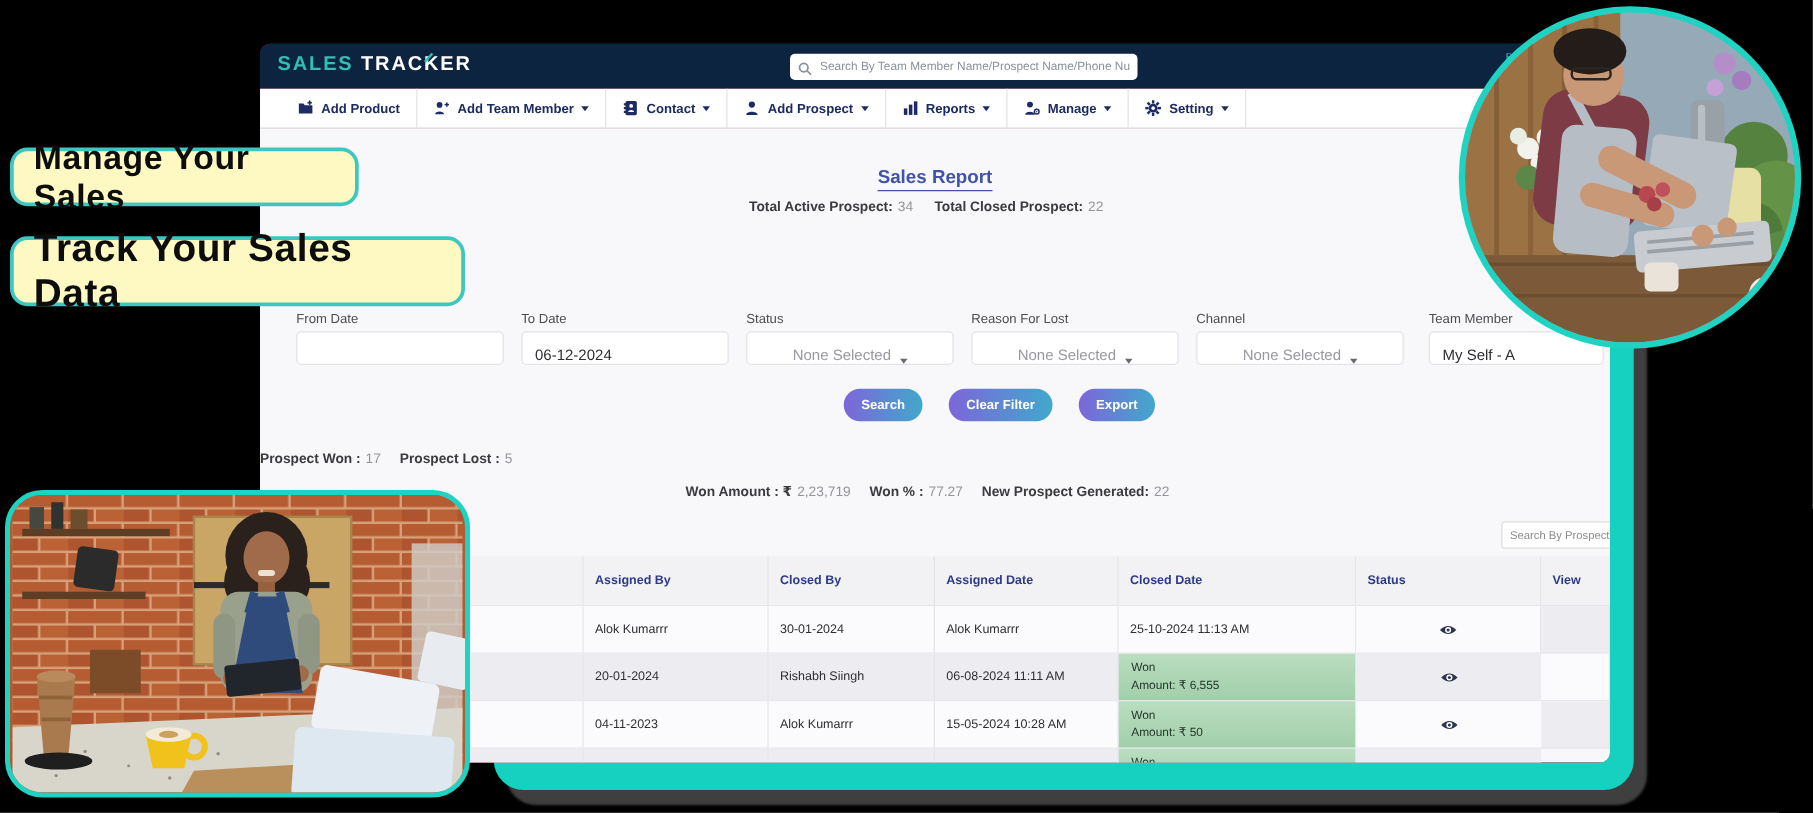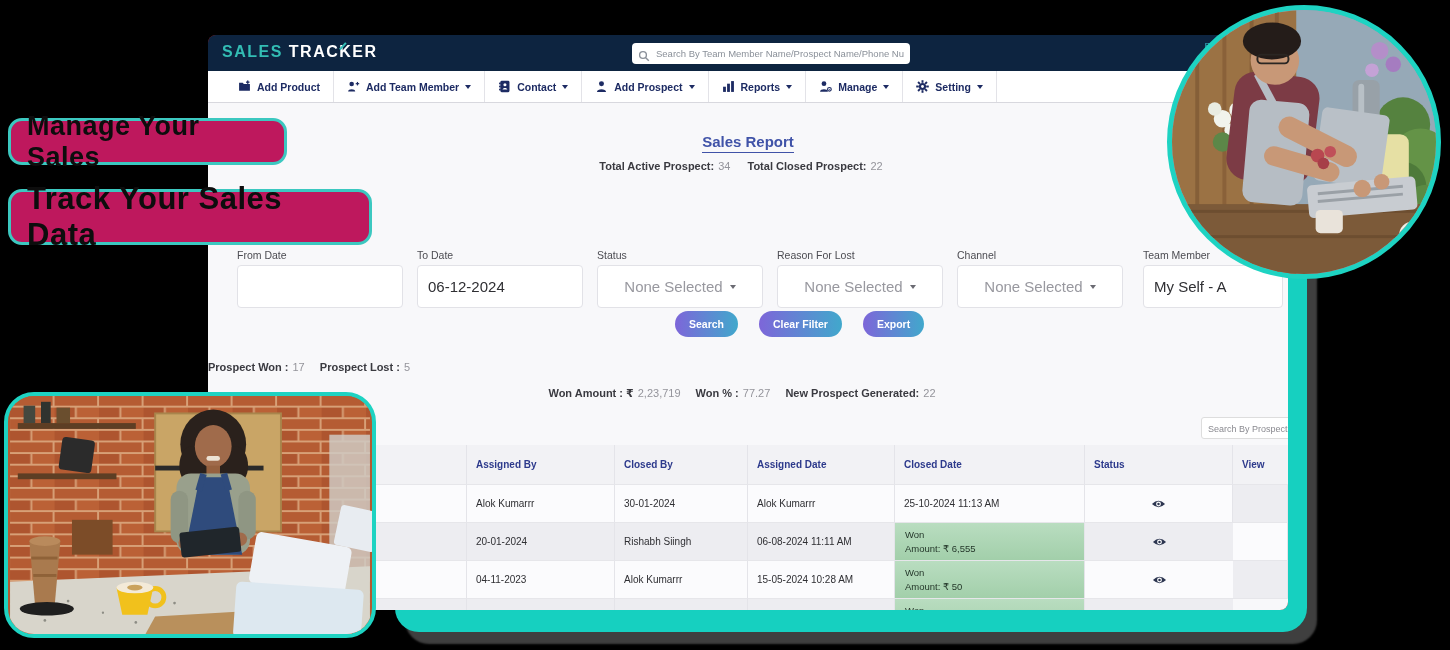--- a/index.html
+++ b/index.html
@@ -33,22 +33,22 @@
 
   .content{position:absolute;left:0;top:68px;width:1080px;height:507px;background:#f8f8fa;}
 
   .rep-title-row{position:absolute;left:0;top:30px;width:1080px;text-align:center;}
   .rep-title{display:inline-block;font-size:15px;font-weight:bold;color:#4053a8;border-bottom:1.5px solid #4053a8;padding-bottom:2px;}
   .totals{position:absolute;left:0;top:57px;width:1080px;text-align:center;font-size:11px;}
   .totals b{color:#3a3a40;font-weight:bold;}
   .totals i{font-style:normal;color:#94949b;margin:0 14px 0 4px;}
 
   .filter-label{position:absolute;font-size:10.5px;color:#4c4c52;top:146px;}
-  .field{position:absolute;top:162px;height:43px;width:166px;background:#fff;border:1px solid #e2e2e7;border-radius:4px;
-     font-size:15px;color:#2f2f33;display:flex;align-items:center;padding:0 10px;cursor:pointer;}
+  .field{position:absolute;top:162px;height:27px;width:166px;background:#fff;border:1px solid #e2e2e7;border-radius:4px;
+     font-size:12px;color:#2f2f33;display:flex;align-items:flex-end;padding:0 10px;cursor:pointer;}
   .field.center{justify-content:center;color:#98989f;gap:7px;}
   .field .caret{border-top-color:#6a6a72;}
 
   .btn-row{position:absolute;left:467px;top:208px;display:flex;gap:21px;}
   .btn{height:26px;border:0;border-radius:13px;color:#fff;font-size:10.5px;font-weight:bold;
      background:linear-gradient(90deg,#7d66d9,#41a8cc);cursor:pointer;padding:0 14px;}
 
   .summary1{position:absolute;left:0;top:258px;width:1080px;text-align:left;font-size:11px;}
   .summary2{position:absolute;left:0;top:284px;width:1080px;text-align:center;font-size:11px;}
   .summary1 b,.summary2 b{color:#3a3a40;font-weight:bold;}
@@ -66,21 +66,21 @@
     display:flex;align-items:center;padding:0 0 0 9px;height:38px;background:#fbfbfd;}
   .cell:nth-child(7n){border-right:0;}
   .cell.hdr{height:40px;background:#f2f2f5;font-weight:bold;color:#2d3a8c;}
   .row-even .cell{background:#ededf1;}
   .cell.status-cell{padding:0;}
   .status-won{width:100%;height:100%;background:linear-gradient(#b9ddc0,#a2cfaa);padding:5px 10px;font-size:9.5px;color:#25382b;line-height:1.5;}
   .status-lost{font-size:10px;color:#2f2f33;padding-left:10px;}
   .cell.view-cell{justify-content:center;padding:0;cursor:pointer;}
 
   
-  .callout{position:absolute;background:#be185d;border:3px solid #3cc8c0;border-radius:14px;color:#0d0d0d;
+  .callout{position:absolute;background:#fef9c3;border:3px solid #3cc8c0;border-radius:14px;color:#0d0d0d;
     display:flex;align-items:center;padding:0 16px;font-weight:bold;letter-spacing:.5px;}
   .callout.c1{left:8px;top:118px;width:279px;height:47px;font-size:27px;}
   .callout.c2{left:8px;top:189px;width:364px;height:56px;font-size:31px;}
 
   
   .photo-circle{position:absolute;left:1167px;top:5px;width:274px;height:274px;border-radius:50%;
     border:5px solid #1ed3c2;overflow:hidden;background:#93a7b6;}
   .photo-rect{position:absolute;left:4px;top:392px;width:372px;height:246px;border-radius:30px;
     border:4px solid #1ed3c2;overflow:hidden;background:#b45a31;}
   .photo-circle svg,.photo-rect svg{display:block;width:100%;height:100%;}

